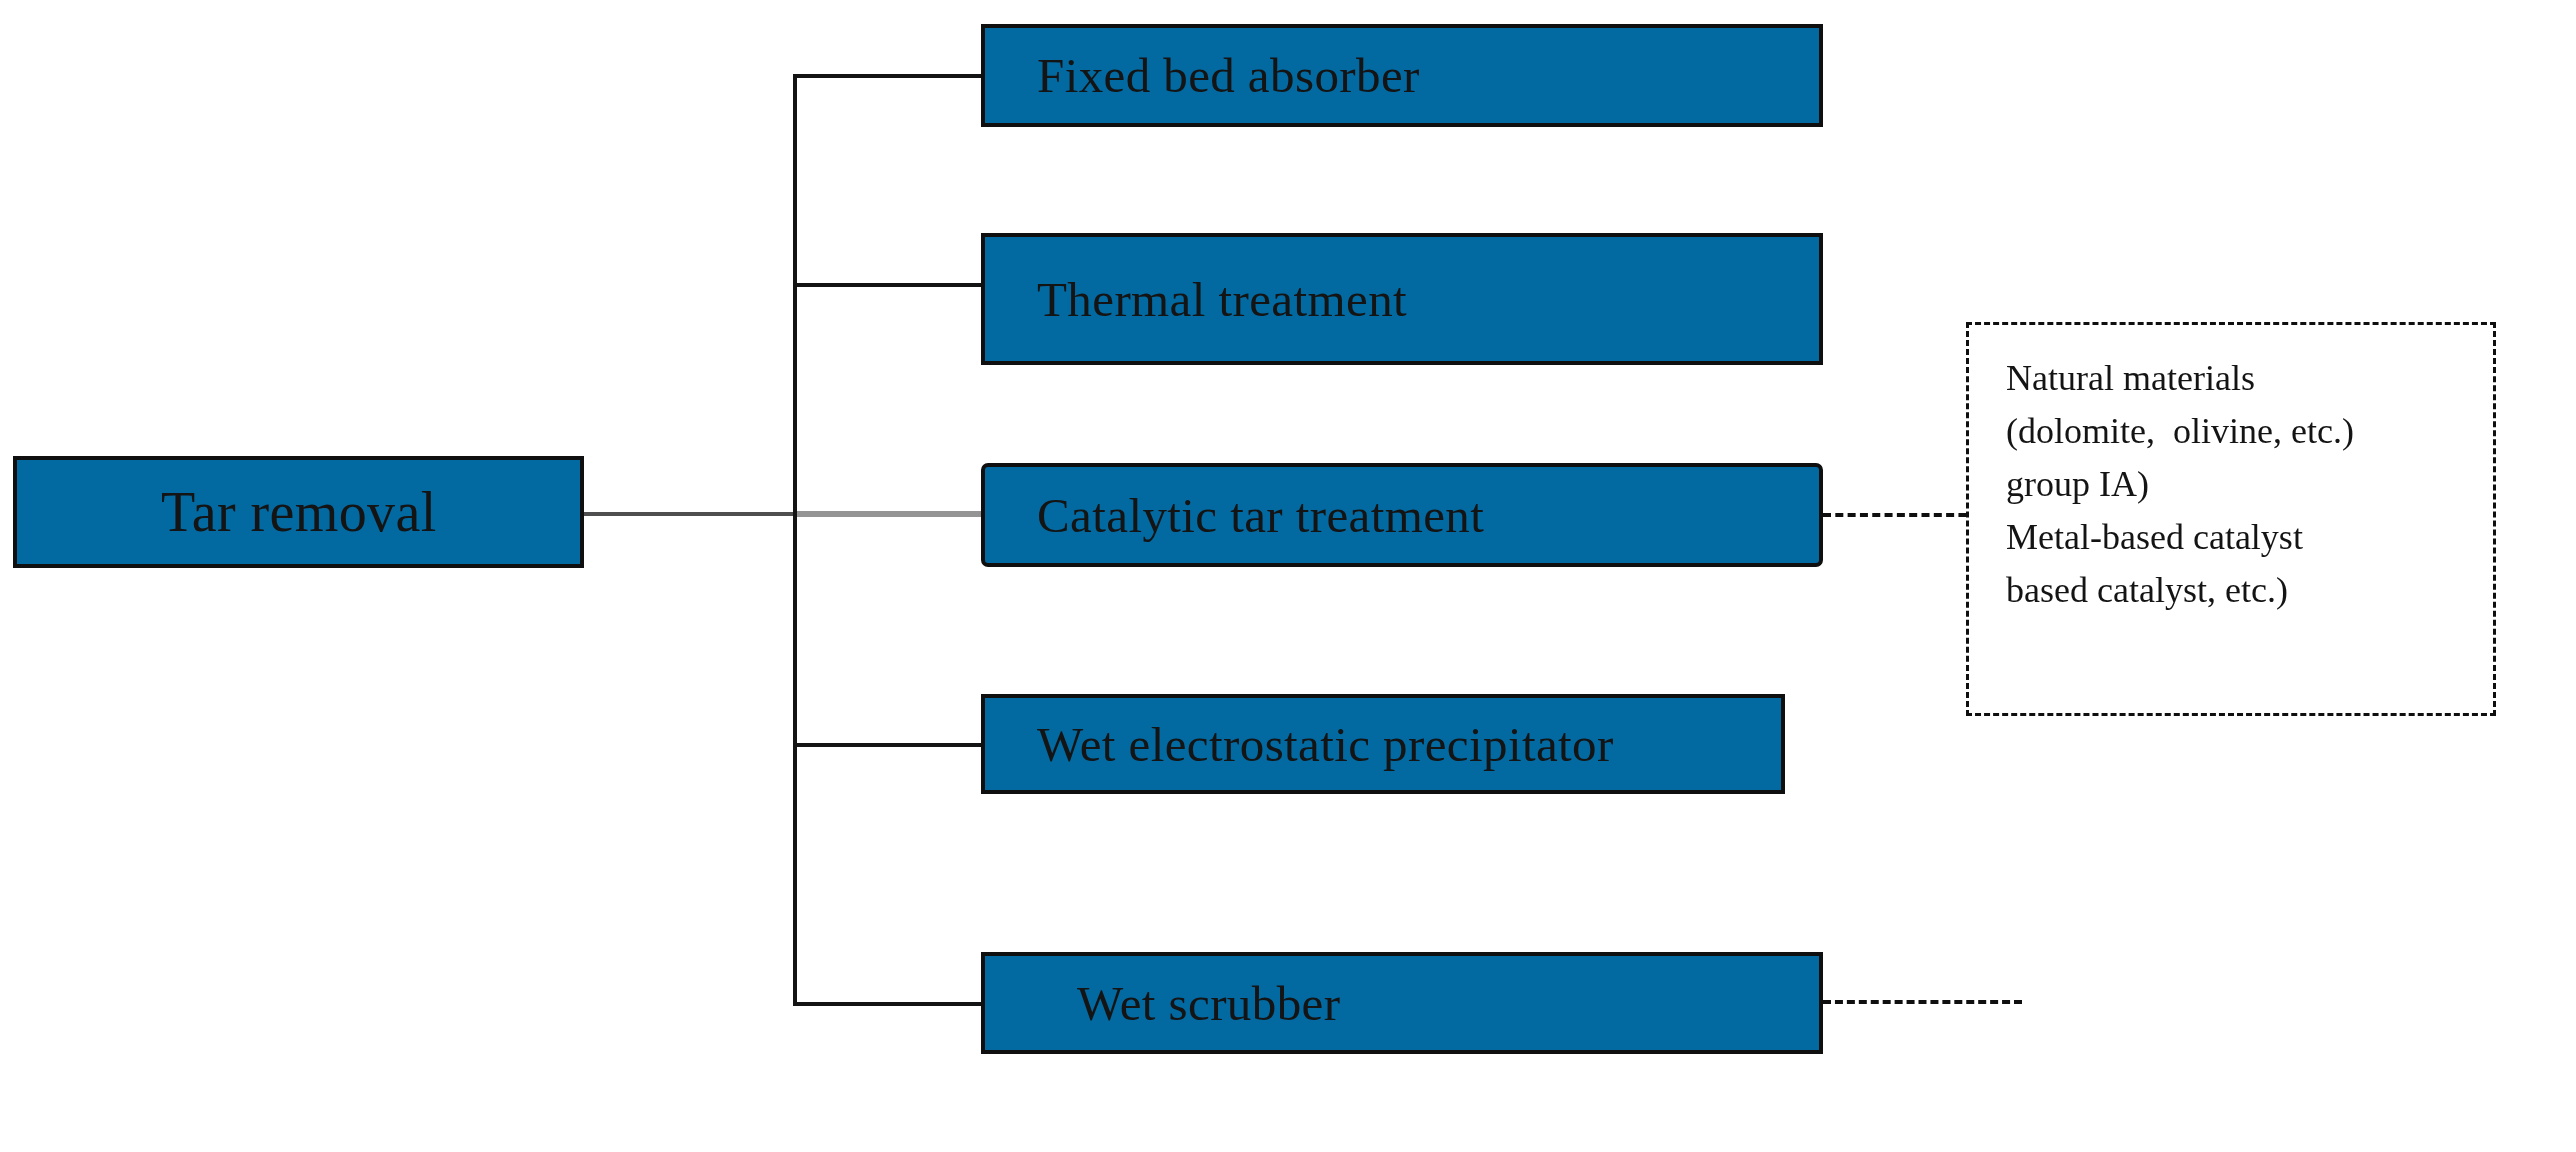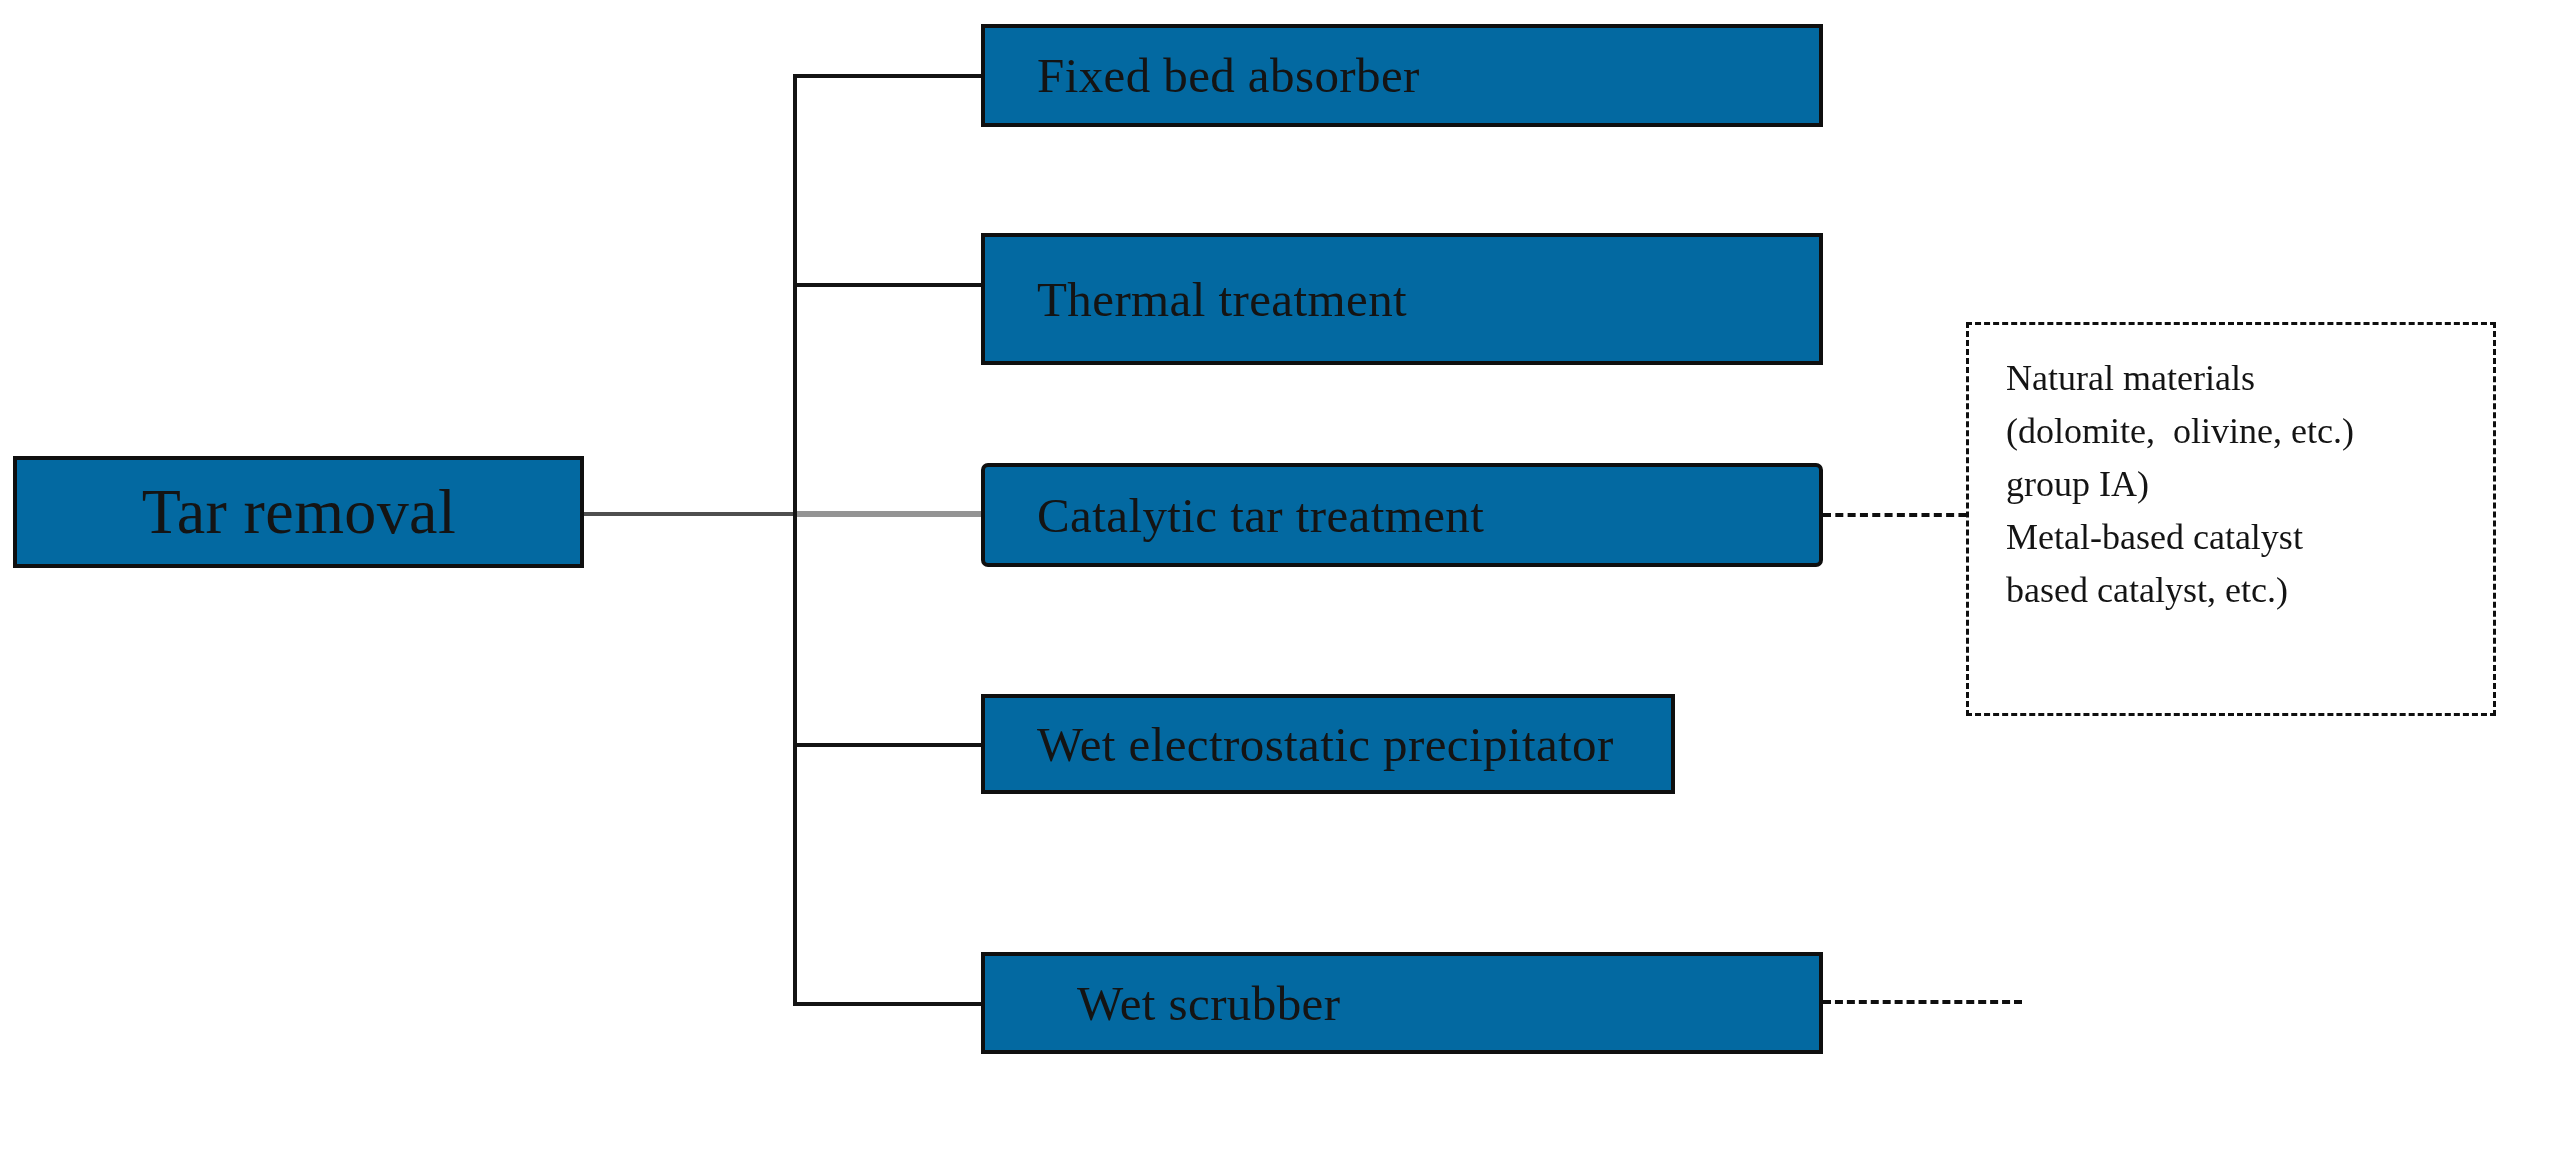--- a/index.html
+++ b/index.html
@@ -16,27 +16,27 @@
   .box {
     position: absolute;
     box-sizing: border-box;
     border: 4.5px solid #0f0f0f;
     background: #0369a1;
     display: flex;
     align-items: center;
     font-size: 49px;
   }
   .box .lbl { padding-left: 52px; white-space: pre; letter-spacing: 0.4px; }
-  .root-box { justify-content: center; font-size: 64px; }
+  .root-box { justify-content: center; font-size: 56px; }
   .root-box .lbl { padding-left: 0; }
   #root-box { left: 13.4px;  top: 456px;  width: 571px;  height: 112px; }
   #box-1    { left: 981px; top: 24px;   width: 842px; height: 103px; }
   #box-2    { left: 981px; top: 233px;  width: 842px; height: 132px; }
   #box-3    { left: 981px; top: 463px;  width: 842px; height: 104px; border-radius: 7px; }
-  #box-4    { left: 981px; top: 694px;  width: 694px; height: 100px; }
+  #box-4    { left: 981px; top: 694px;  width: 804px; height: 100px; }
   #box-5    { left: 981px; top: 952px; width: 842px; height: 102px; padding-left: 40px; }
 
   
   .hline { position: absolute; height: 3.7px; background: #141414; }
   .vline { position: absolute; width: 3.7px;  background: #141414; }
   #trunk    { left: 793px; top: 74px;   height: 932px; }
   #branch-1 { left: 793px; top: 74px;   width: 188px; }
   #branch-2 { left: 793px; top: 283px;  width: 188px; }
   #branch-4 { left: 793px; top: 743px;  width: 188px; }
   #branch-5 { left: 793px; top: 1002px; width: 188px; }

